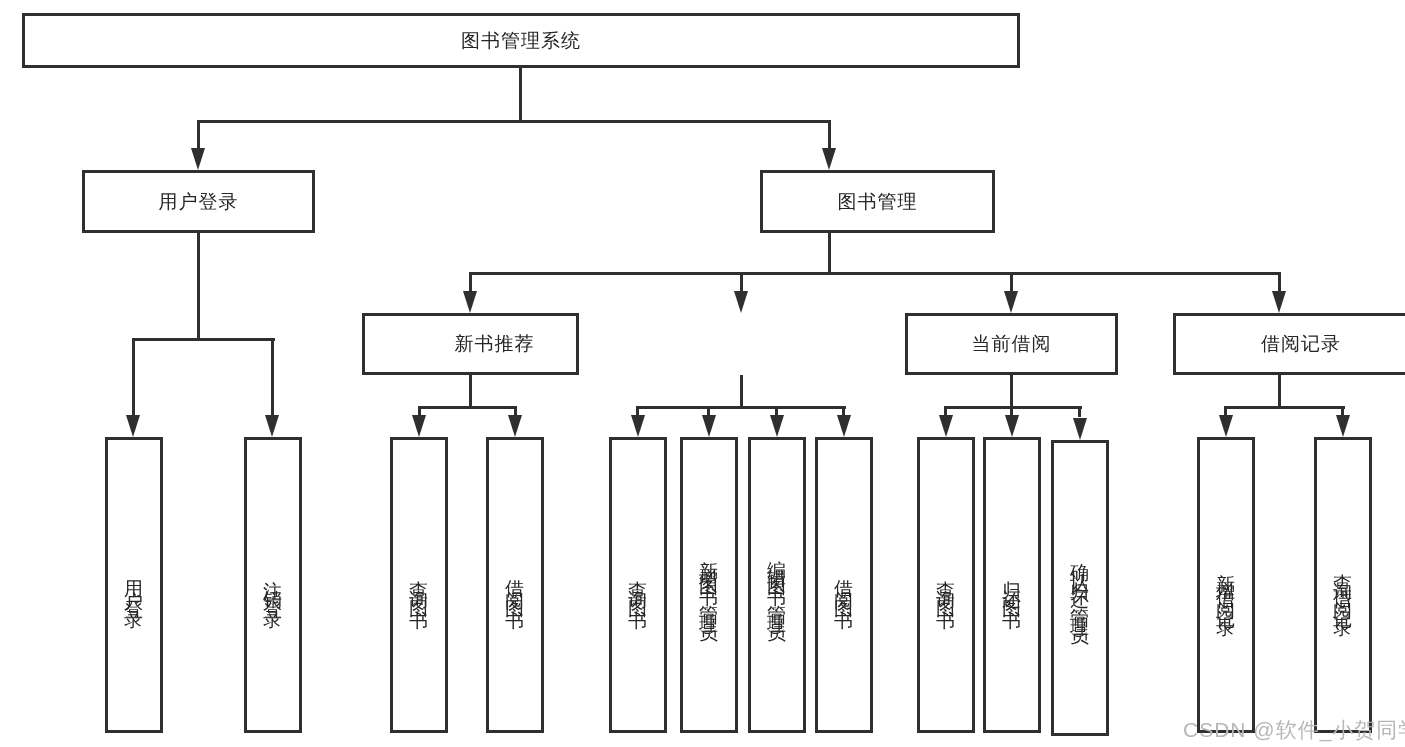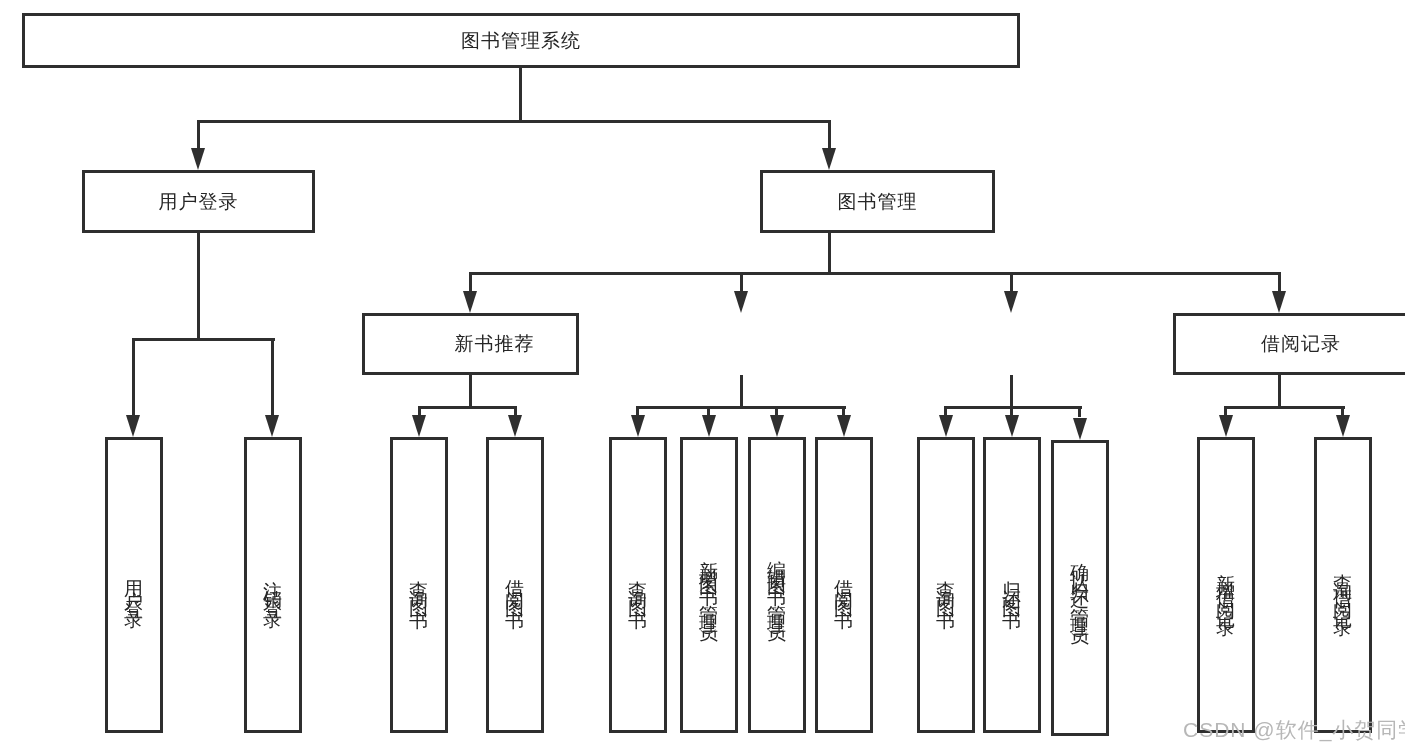--- a/index.html
+++ b/index.html
@@ -96,20 +96,23 @@
   <div class="vline" style="left:1010px;top:272px;height:21px;"></div>
   <div class="vline" style="left:1278px;top:272px;height:21px;"></div>
   <div class="arrow" style="left:463px;top:291px;"></div>
   <div class="arrow" style="left:734px;top:291px;"></div>
   <div class="arrow" style="left:1004px;top:291px;"></div>
   <div class="arrow" style="left:1272px;top:291px;"></div>
 
   <div class="node" style="left:362px;top:313px;width:217px;height:62px;padding-left:48px;">
     <span>新书推荐</span>
   </div>
+  <div class="node" style="left:905px;top:313px;width:213px;height:62px;">
+    <span>当前借阅</span>
+  </div>
   <div class="node" style="left:1173px;top:313px;width:256px;height:62px;">
     <span>借阅记录</span>
   </div>
 
   <div class="vline" style="left:469px;top:375px;height:31px;"></div>
   <div class="hline" style="left:418px;top:406px;width:99px;"></div>
   <div class="vline" style="left:418px;top:406px;height:11px;"></div>
   <div class="vline" style="left:514px;top:406px;height:11px;"></div>
   <div class="arrow" style="left:412px;top:415px;"></div>
   <div class="arrow" style="left:508px;top:415px;"></div>

